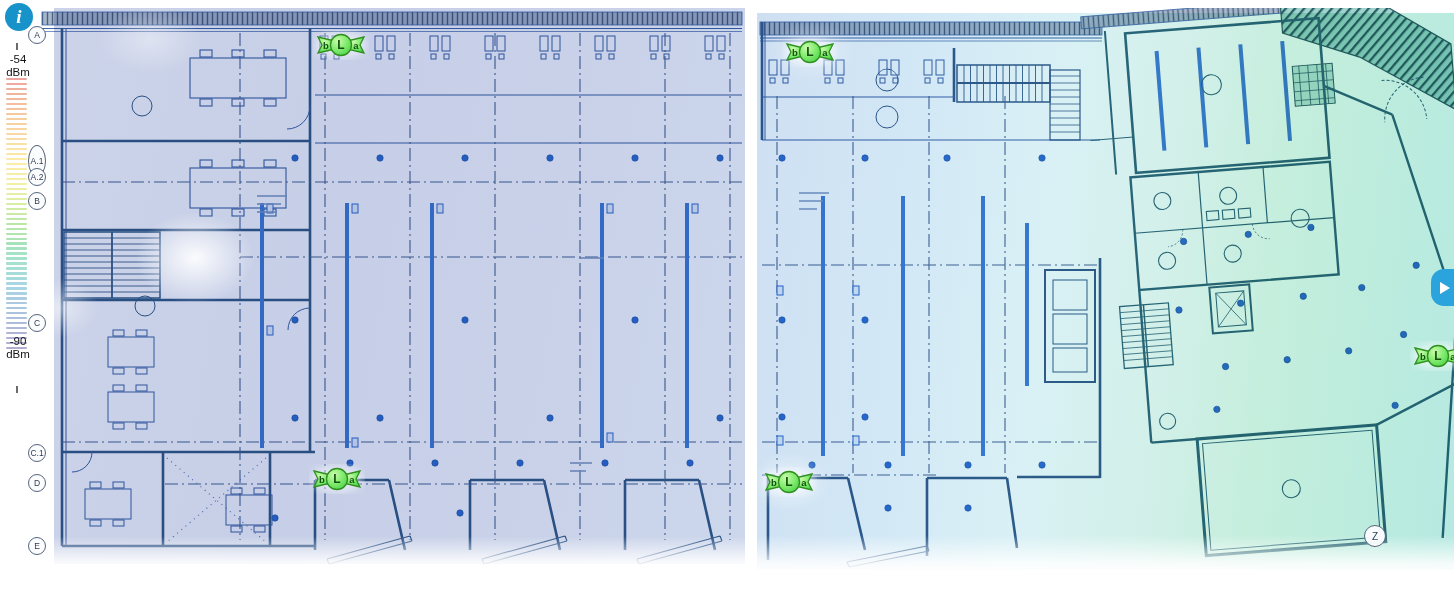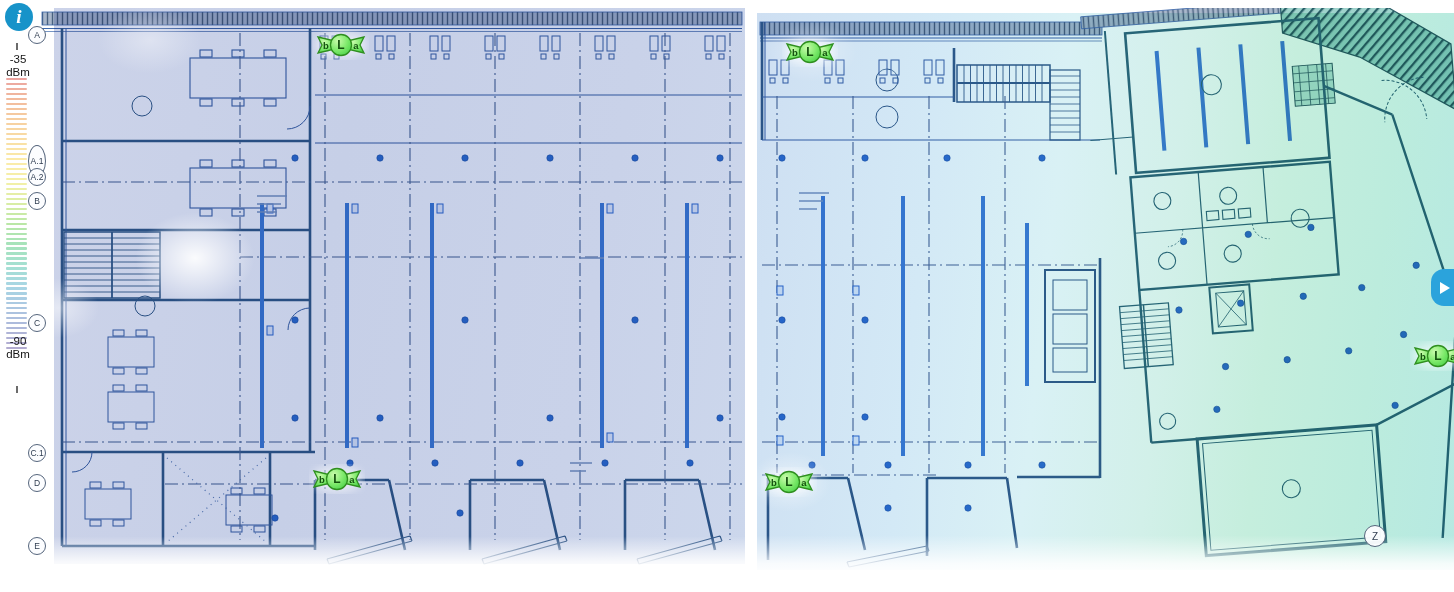--- a/index.html
+++ b/index.html
@@ -73,21 +73,21 @@
   </defs>
 </svg>
 
 <div class="stage">
 
   <button class="info-btn">
     <span>i</span>
   </button>
   <div class="tick top"></div>
   <div class="lg-label lg-max">
-    <span>-35</span>
+    <span>-54</span>
       <span>dBm</span>
   </div>
   <div class="scale">
       <div class="stripe" style="background: rgb(236, 164, 159);"></div>
       <div class="stripe" style="background: rgb(237, 170, 159);"></div>
       <div class="stripe" style="background: rgb(239, 175, 158);"></div>
       <div class="stripe" style="background: rgb(240, 181, 158);"></div>
       <div class="stripe" style="background: rgb(242, 186, 157);"></div>
       <div class="stripe" style="background: rgb(243, 191, 158);"></div>
       <div class="stripe" style="background: rgb(244, 196, 158);"></div>

